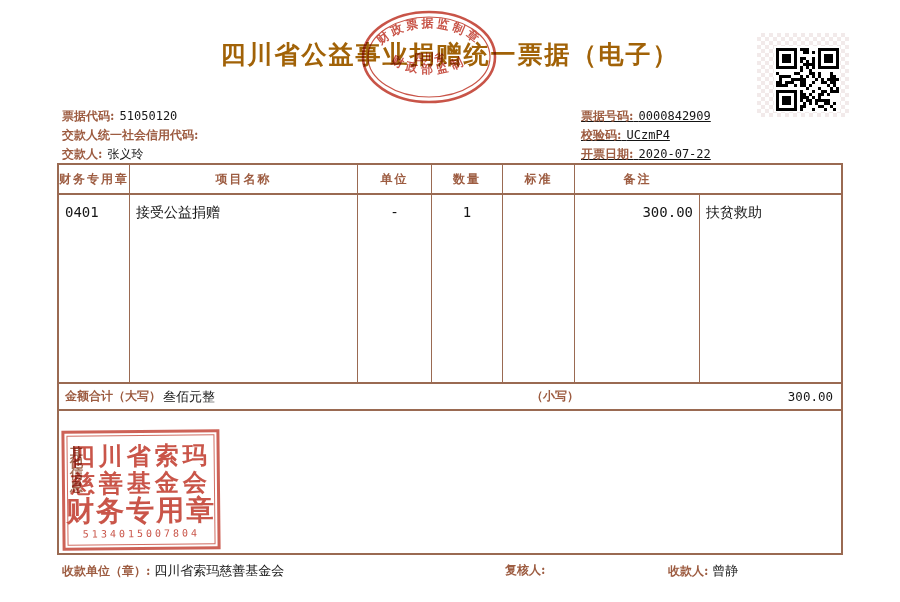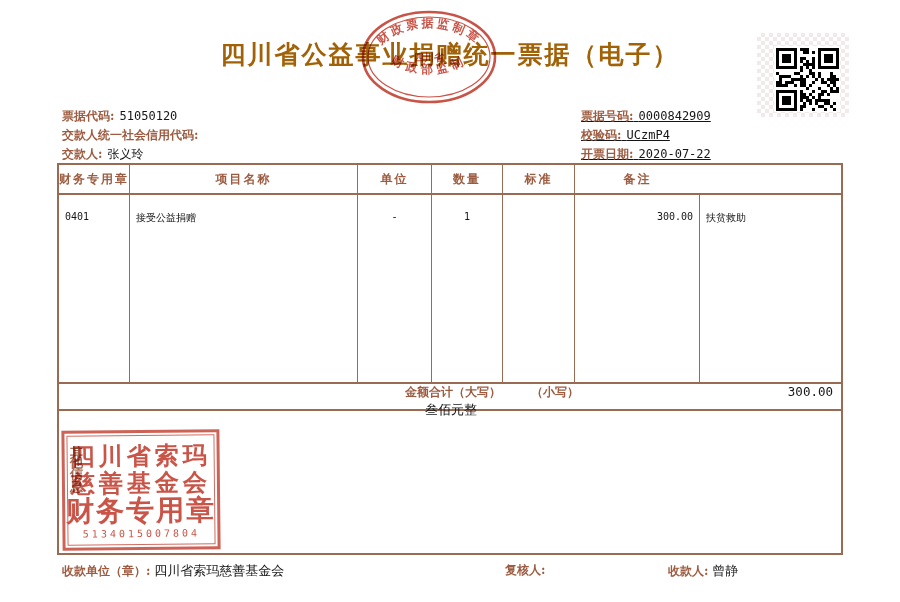--- a/index.html
+++ b/index.html
@@ -29,30 +29,30 @@
 
   
   .frame{position:absolute;left:57px;top:163px;width:786px;height:392px;
          border:2px solid #9a6a52;box-sizing:border-box;}
   .grid{display:grid;grid-template-columns:71px 228px 74px 71px 72px 125px 1fr;}
   .grid-head{height:28px;border-bottom:2px solid #9a6a52;}
   .grid-head .cell{display:flex;align-items:center;justify-content:center;
          border-right:1px solid #9a6a52;color:#9d5c41;font-weight:bold;
          font-family:"DejaVu Serif",serif;font-size:12px;letter-spacing:2px;}
   .grid-body{height:187px;border-bottom:2px solid #9a6a52;}
-  .grid-body .cell{border-right:1px solid #9a6a52;padding-top:16px;font-size:10px;
+  .grid-body .cell{border-right:1px solid #9a6a52;padding-top:9px;font-size:14px;
          box-sizing:border-box;}
   .cell:last-child{border-right:none;}
   .c-left{padding-left:6px;}
   .c-center{text-align:center;}
   .c-right{text-align:right;padding-right:6px;}
   .mono{font-family:"DejaVu Sans Mono","DejaVu Sans",monospace;}
 
   .totals{position:relative;height:27px;border-bottom:2px solid #9a6a52;
-          display:flex;align-items:center;box-sizing:border-box;flex-direction:column;}
+          display:flex;align-items:center;box-sizing:border-box;}
   .totals .t-label{margin-left:6px;}
   .totals .t-words{font-size:13px;margin-left:2px;}
   .totals .t-small{position:absolute;left:472px;}
   .totals .t-amount{position:absolute;right:8px;font-size:12.5px;}
 
   
   .stamp-section{position:relative;height:139px;}
   .vertical-info{position:absolute;left:8px;top:24px;writing-mode:vertical-rl;
         color:#9d5c41;font-family:"DejaVu Serif",serif;font-weight:bold;
         font-size:13px;letter-spacing:11px;opacity:.9;}

